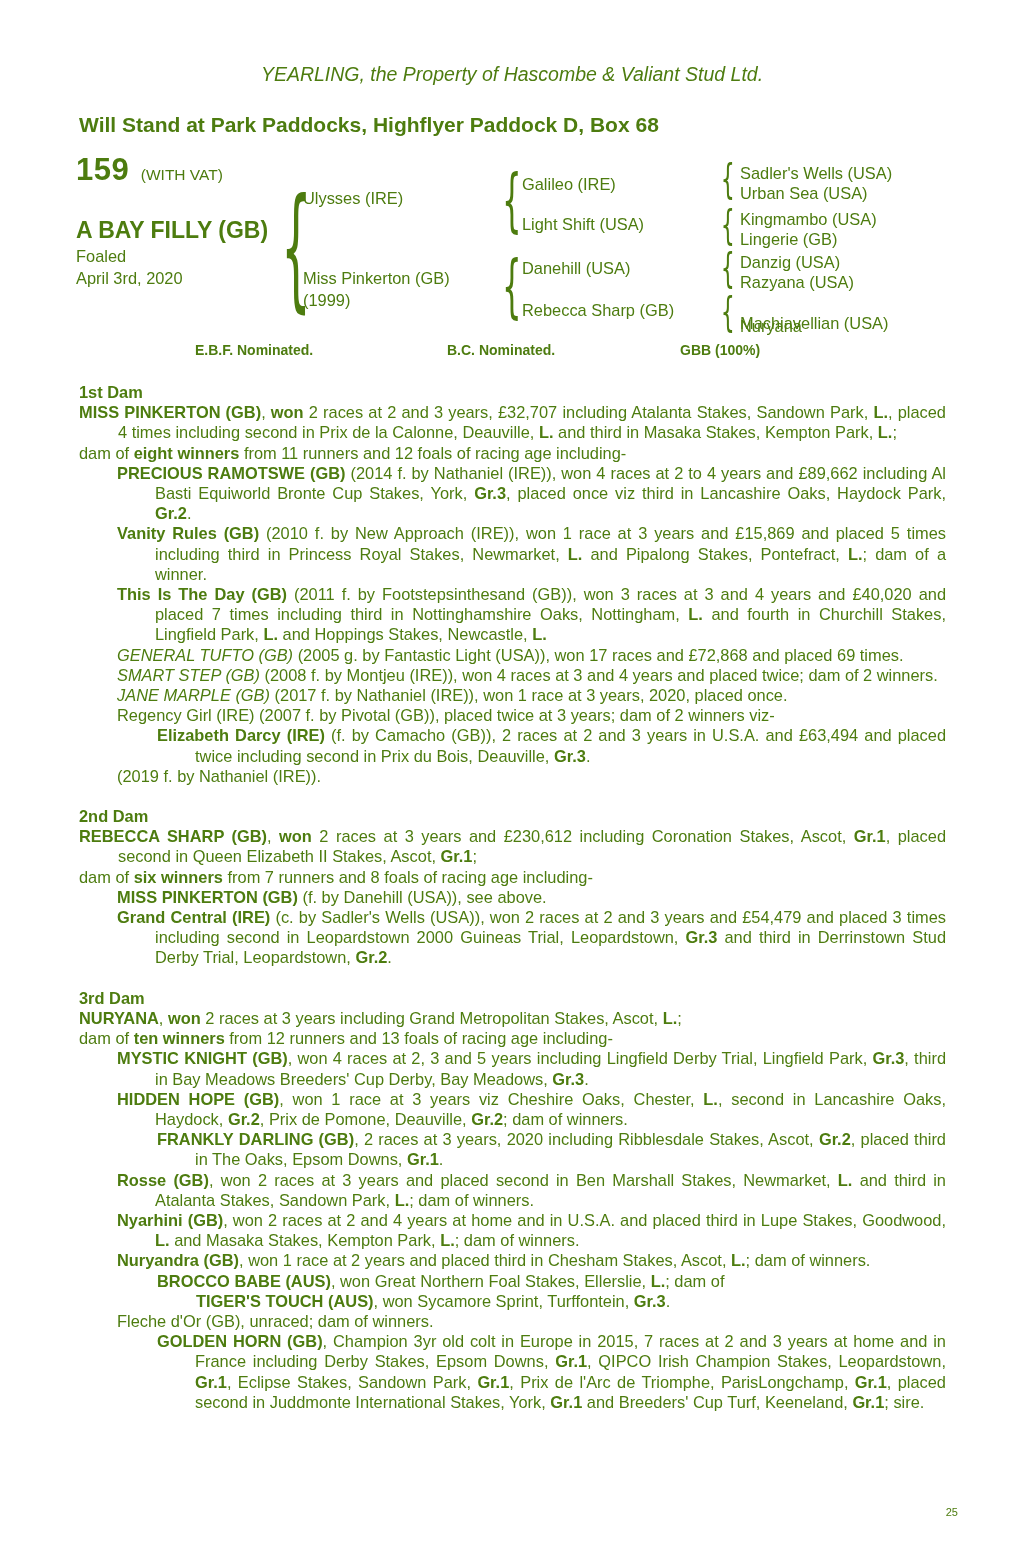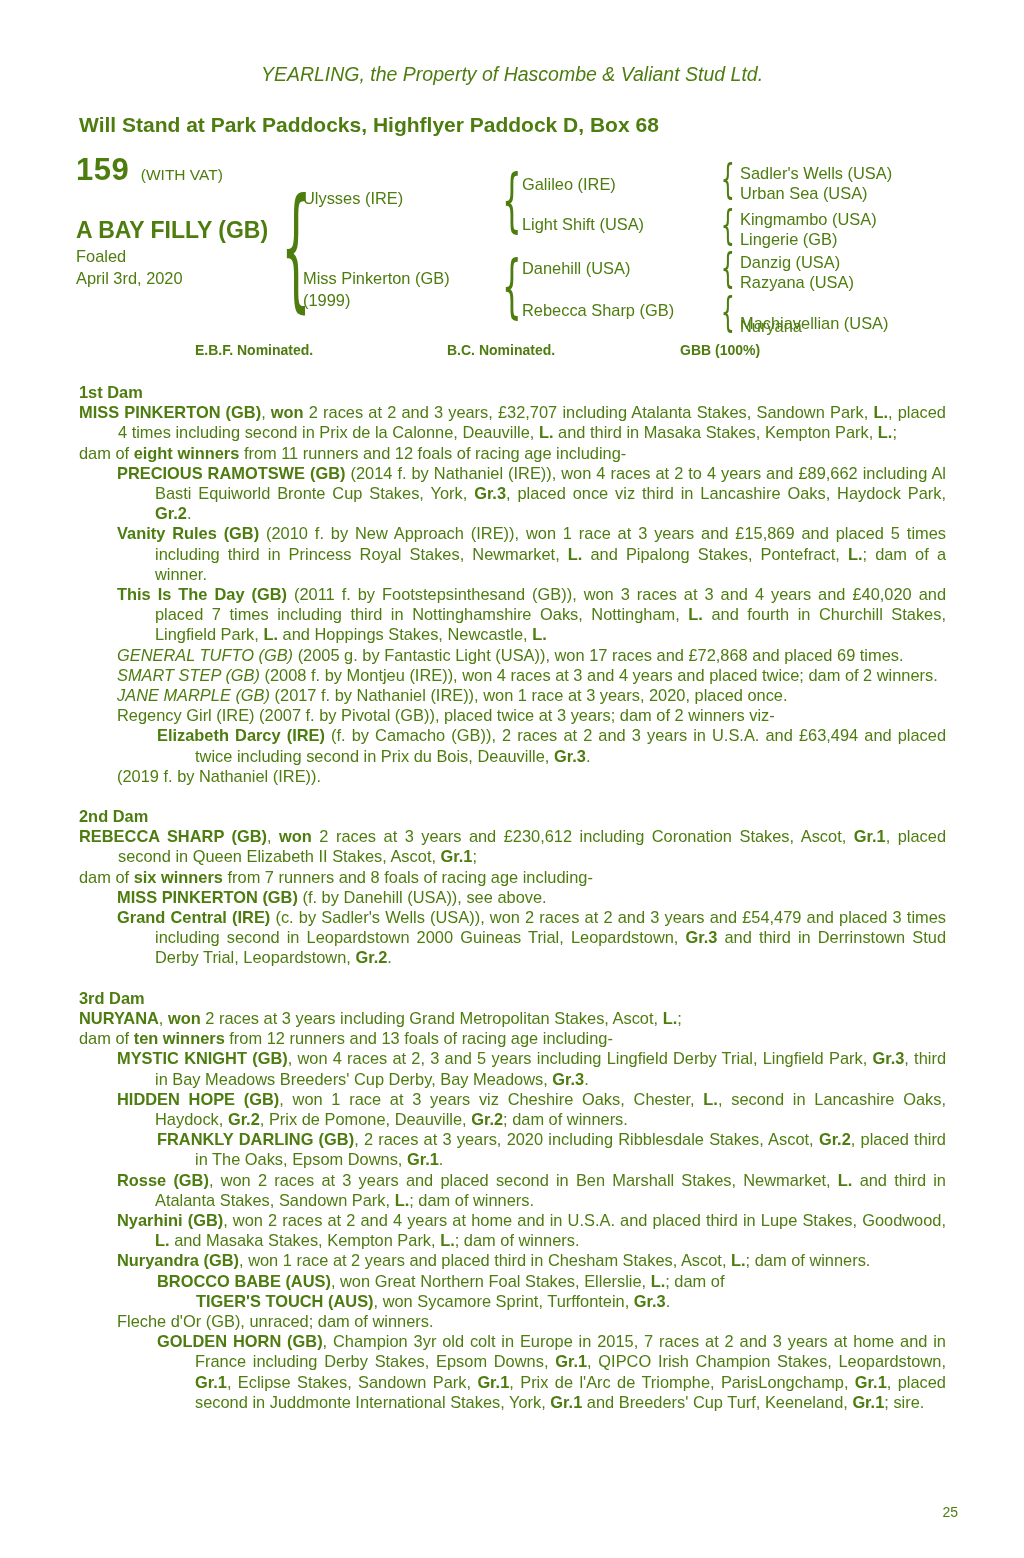--- a/index.html
+++ b/index.html
@@ -79,21 +79,21 @@
   .sec-heading { font-weight: bold; }
   .para { margin: 0; text-align: justify; }
   .p0 { padding-left: 0; text-indent: 0; }
   .p1 { padding-left: 39px;  text-indent: -39px; }
   .p2 { padding-left: 76px;  text-indent: -38px; }
   .p3 { padding-left: 116px; text-indent: -38px; }
   .p4 { padding-left: 154px; text-indent: -37px; }
   .seg-b { font-weight: bold; }
   .seg-i { font-style: italic; }
   
-  .page-num { position: absolute; right: 66px; top: 1502px; font-size: 14px; }
+  .page-num { position: absolute; right: 66px; top: 1502px; font-size: 11px; }
 </style>
 </head>
 <body>
 
 <div class="page">
 
   <div class="title">YEARLING, the Property of Hascombe &amp; Valiant Stud Ltd.</div>
 
   <div class="stand-line">Will Stand at Park Paddocks, Highflyer Paddock D, Box 68</div>
 

